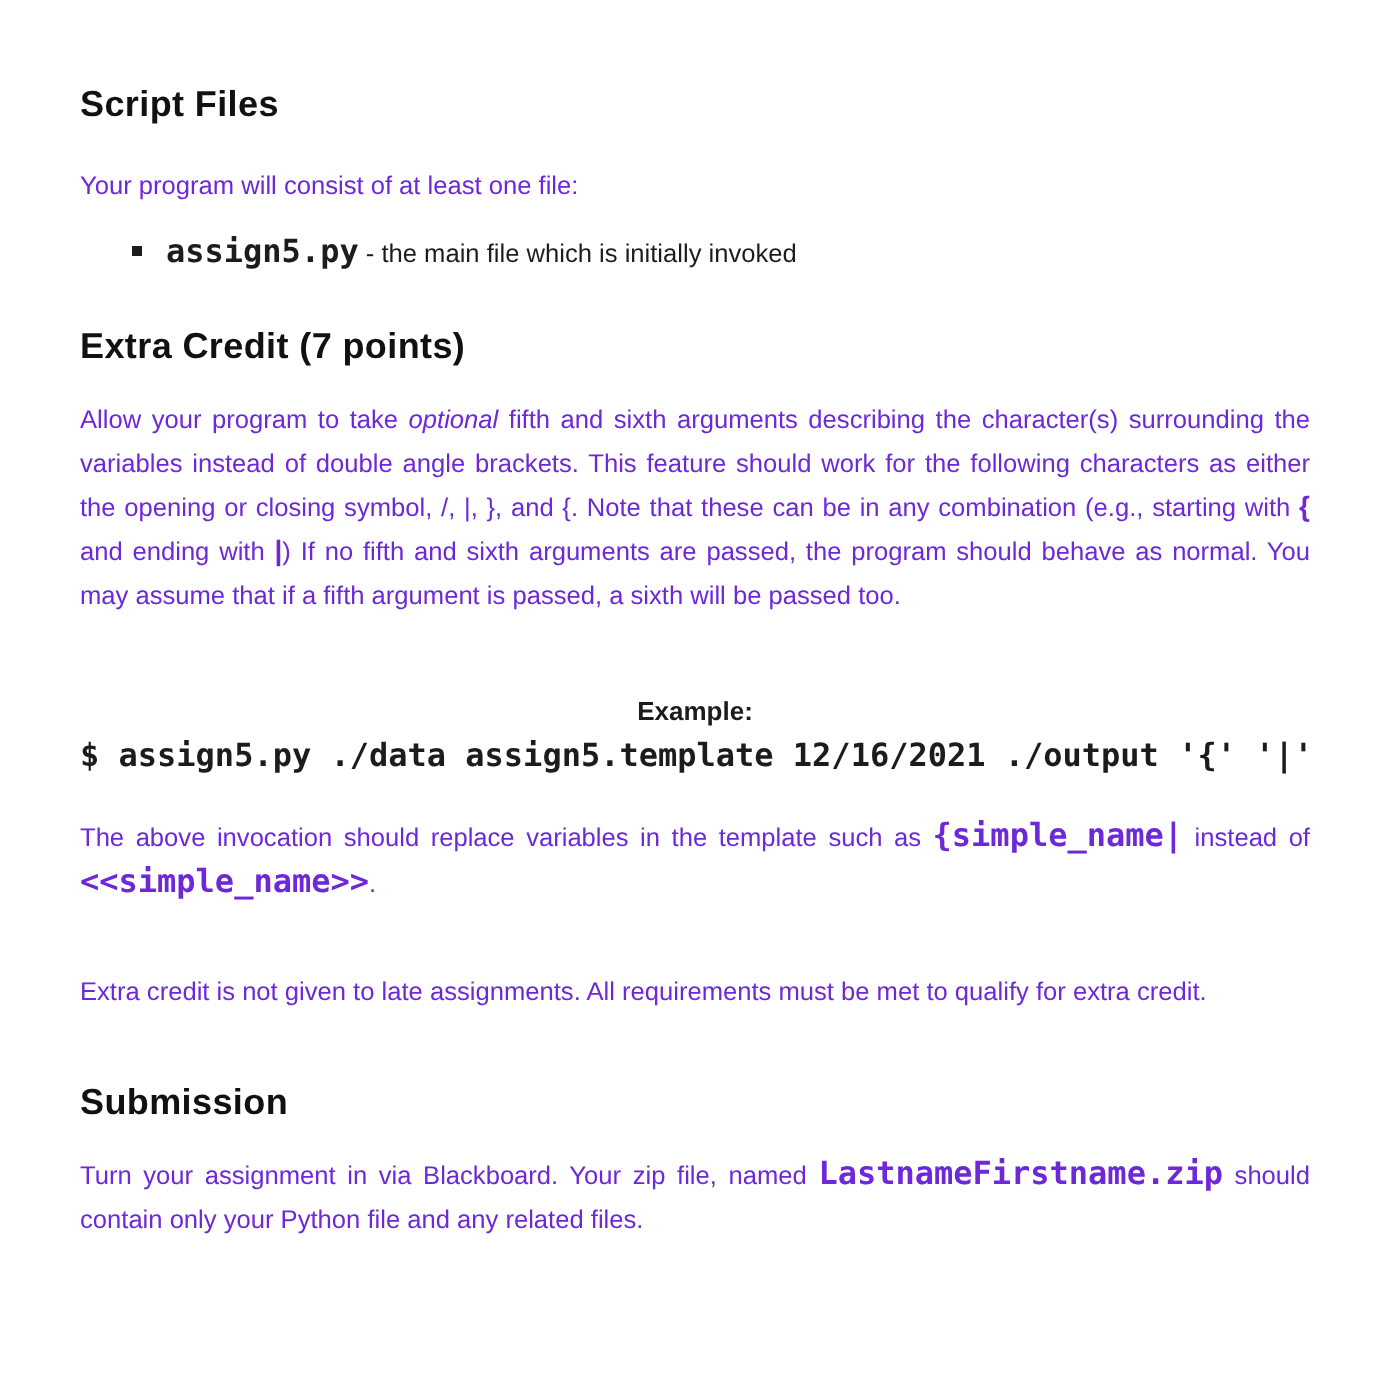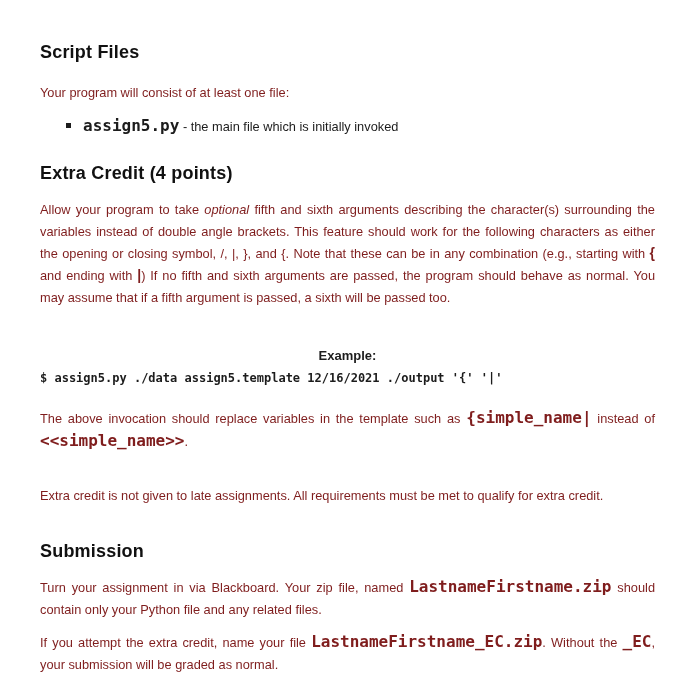--- a/index.html
+++ b/index.html
@@ -21,21 +21,21 @@
     color: #111111;
     letter-spacing: 0.2px;
   }
   .h1 { margin-bottom: 19px; }
   .h2 { margin-top: 24px; margin-bottom: 15px; }
   .h3 { margin-top: 34px; margin-bottom: 14px; }
   p.body {
     font-size: 12.8px;
     line-height: 22px;
     text-align: justify;
-    color: #7f1d1d;
+    color: #6d28d9;
   }
   .intro { margin-bottom: 11px; }
   .bullet-item {
     display: flex;
     align-items: baseline;
     margin-left: 26px;
     margin-bottom: 25px;
     font-size: 12.8px;
     line-height: 22px;
   }
@@ -63,51 +63,50 @@
   .example-block { margin-top: 36px; margin-bottom: 18px; }
   .example-label {
     font-size: 13px;
     font-weight: 700;
     line-height: 22px;
     text-align: center;
   }
   .example-command {
     font-family: "DejaVu Sans Mono", "Liberation Mono", monospace;
     font-weight: 700;
-    font-size: 12px;
+    font-size: 16px;
     line-height: 22px;
     white-space: nowrap;
   }
 </style>
 </head>
 <body>
 
 <div class="page">
 
   <h2 class="heading h1">Script Files</h2>
 
   <p class="body intro">Your program will consist of at least one file:</p>
 
   <div class="bullet-item">
     <span class="bullet-square"></span>
     <span><span class="mono">assign5.py</span><span> - the main file which is initially invoked</span></span>
   </div>
 
-  <h2 class="heading h2">Extra Credit (4 points)</h2>
+  <h2 class="heading h2">Extra Credit (7 points)</h2>
 
   <p class="body"><span>Allow your program to take </span><span class="ital">optional</span><span> fifth and sixth arguments describing the character(s) surrounding the variables instead of double angle brackets. This feature should work for the following characters as either the opening or closing symbol, /, |, }, and {. Note that these can be in any combination (e.g., starting with </span><span class="sym">{</span><span> and ending with </span><span class="sym">|</span><span>) If no fifth and sixth arguments are passed, the program should behave as normal. You may assume that if a fifth argument is passed, a sixth will be passed too.</span></p>
 
   <div class="example-block">
     <div class="example-label">Example:</div>
     <div class="example-command">$ assign5.py ./data assign5.template 12/16/2021 ./output '{' '|'</div>
   </div>
 
   <p class="body p-tight"><span>The above invocation should replace variables in the template such as </span><span class="mono">{simple_name|</span><span> instead of </span><span class="mono">&lt;&lt;simple_name&gt;&gt;</span><span>.</span></p>
 
   <p class="body p-after">Extra credit is not given to late assignments. All requirements must be met to qualify for extra credit.</p>
 
   <h2 class="heading h3">Submission</h2>
 
   <p class="body p-tight"><span>Turn your assignment in via Blackboard. Your zip file, named </span><span class="mono">LastnameFirstname.zip</span><span> should contain only your Python file and any related files.</span></p>
 
-  <p class="body"><span>If you attempt the extra credit, name your file </span><span class="mono">LastnameFirstname_EC.zip</span><span>. Without the </span><span class="mono">_EC</span><span>, your submission will be graded as normal.</span></p>
 
 </div>
 
 </body></html>

